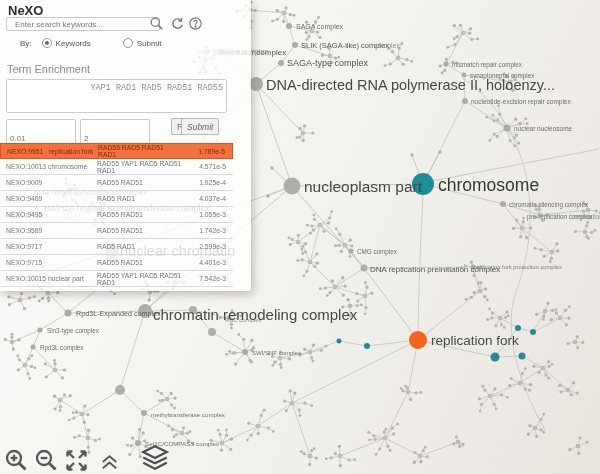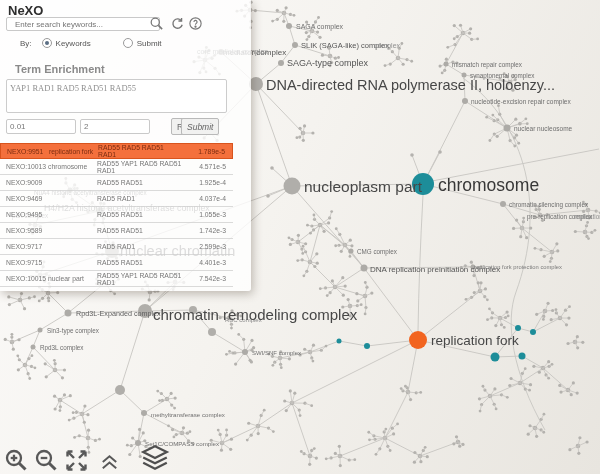--- a/index.html
+++ b/index.html
@@ -16,27 +16,27 @@
   .search-input{position:absolute;left:6px;top:17px;width:136px;height:12px;
     font-size:8px;color:#555;border:1px solid #c9c9c9;border-radius:2px;
     background:rgba(255,255,255,.95);padding:0 8px;outline:none;font-family:"Liberation Sans",sans-serif;}
   .hicon{position:absolute;top:16px;width:15px;height:15px;cursor:pointer;}
   .hicon svg{width:100%;height:100%;}
   .radio-row{position:absolute;left:20px;top:38px;font-size:8px;color:#555;display:flex;align-items:center;}
   .radio{display:inline-block;width:8px;height:8px;border:1px solid #9a9a9a;border-radius:50%;
     margin-right:4px;background:#fff;position:relative;}
   .radio.checked:after{content:"";position:absolute;left:2px;top:2px;width:4px;height:4px;
     border-radius:50%;background:#5a6e84;}
-  .te-head{position:absolute;left:15px;top:63px;font-size:11px;color:#8a8a8a;font-weight:bold;}
+  .te-head{position:absolute;left:7px;top:63px;font-size:11px;color:#8a8a8a;}
   .genes-ta{position:absolute;left:6px;top:79px;width:213px;height:26px;resize:none;
     font-size:8.5px;color:#8f8f8f;border:1px solid #ccc;border-radius:2px;
-    background:rgba(255,255,255,.95);padding:3px;outline:none;font-family:Liberation Serif, serif;}
+    background:rgba(255,255,255,.95);padding:3px;outline:none;font-family:Liberation Mono, monospace;text-align:right;}
   .num-in{position:absolute;top:119px;height:13px;font-size:8px;color:#777;
     border:1px solid #c9c9c9;border-radius:2px;background:rgba(255,255,255,.95);
-    padding:0 3px;outline:none;font-family:"Liberation Sans",sans-serif;}
+    padding:12px 3px;outline:none;font-family:"Liberation Sans",sans-serif;}
   .btn{position:absolute;top:118px;height:17px;font-size:8.5px;color:#666;
     background:#f1f1f0;border:1px solid #b9b9b9;border-radius:2px;padding:0 5px;cursor:pointer;
     font-family:"Liberation Sans",sans-serif;}
   #rtable{position:absolute;left:0;top:143px;width:233px;}
   .rrow{display:flex;align-items:center;height:15px;font-size:6.8px;color:#767676;
     border-bottom:1px solid rgba(205,205,205,.75);cursor:pointer;}
   .rrow .c1{width:42px;padding-left:6px;}
   .rrow .c2{width:49px;}
   .rrow .c3{flex:1;}
   .rrow .c4{width:42px;text-align:right;padding-right:7px;}

